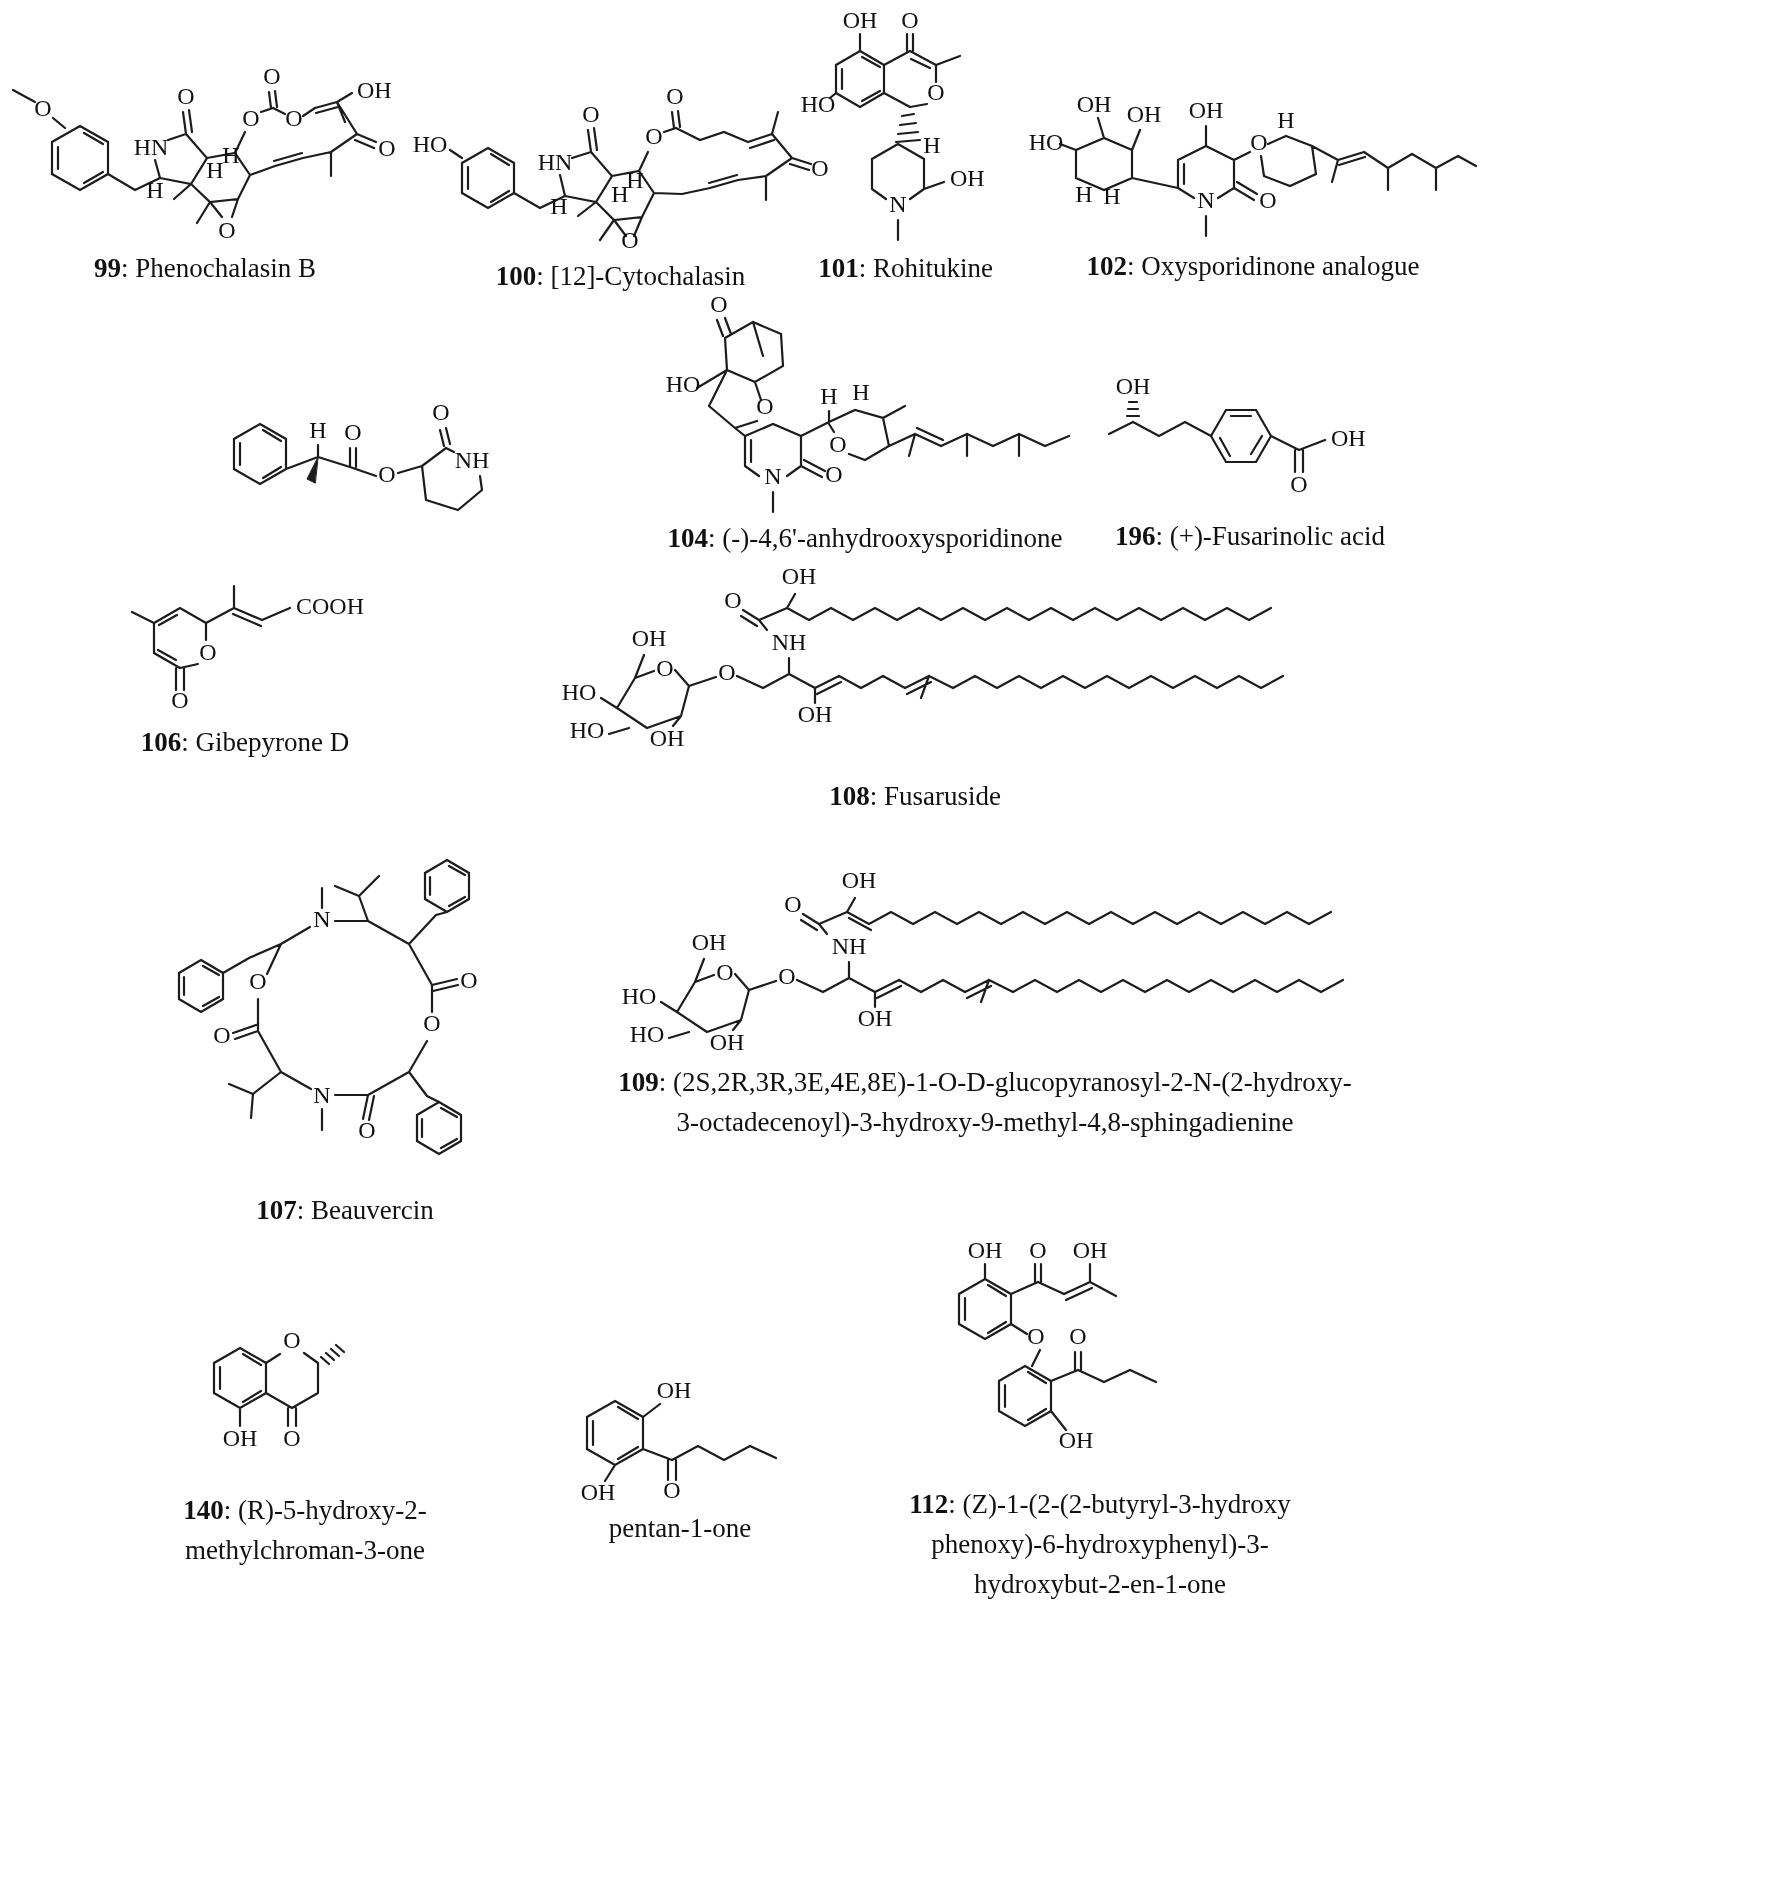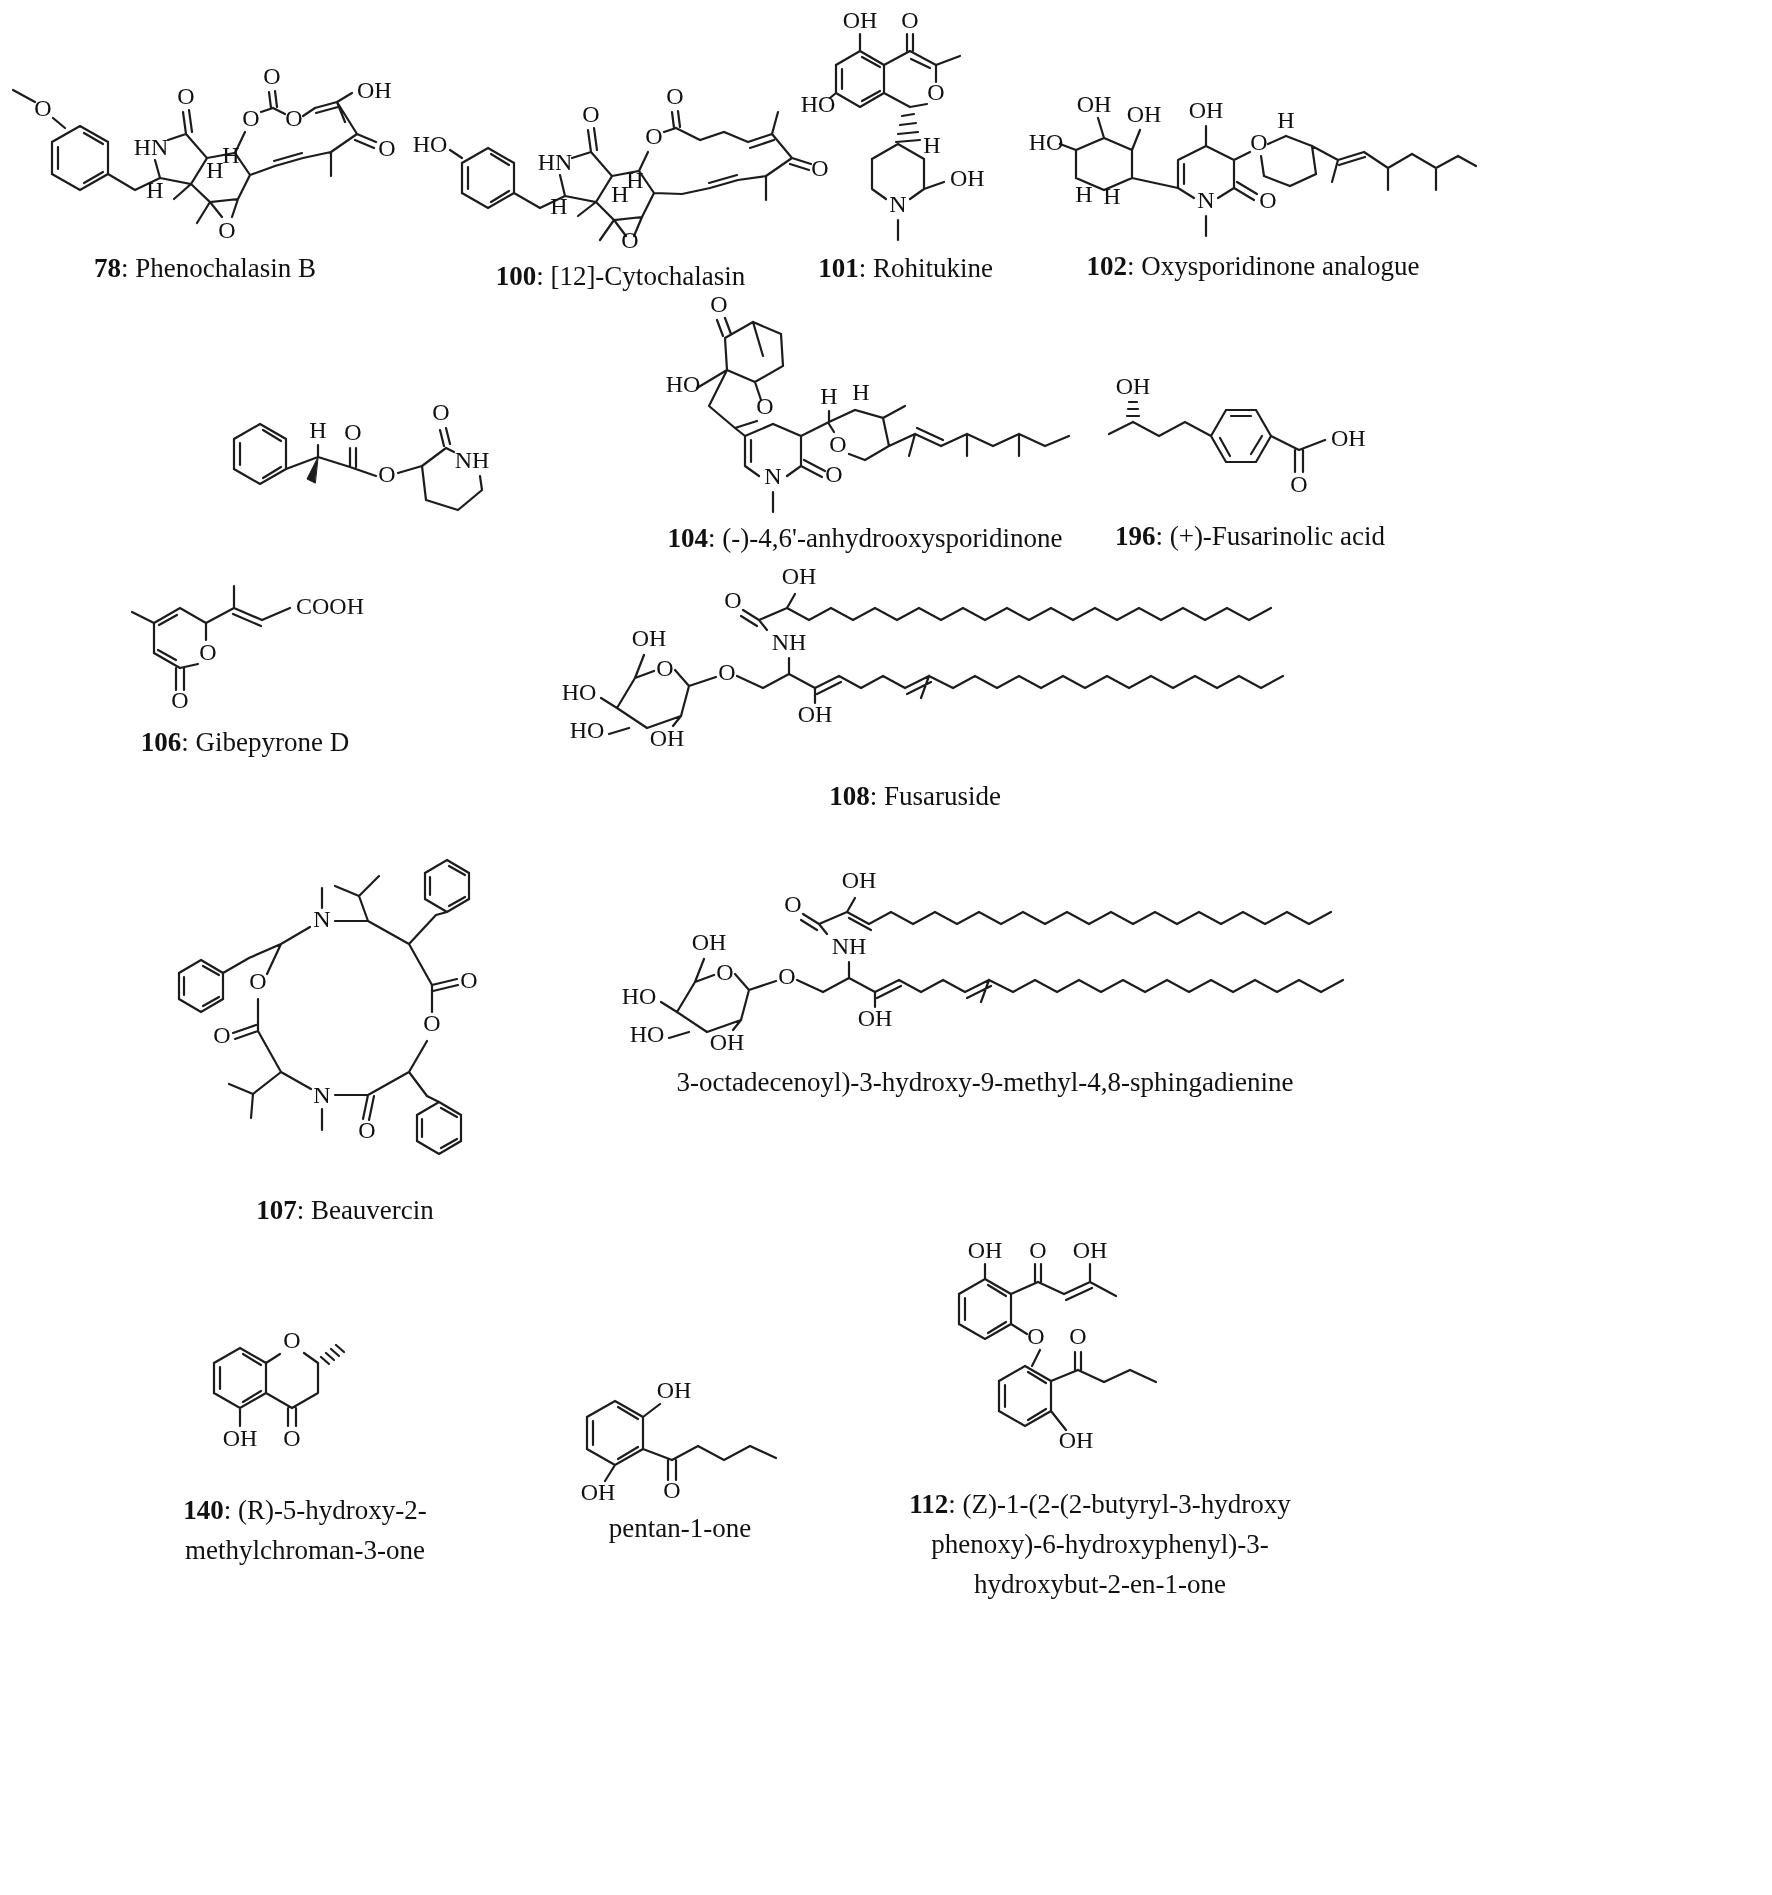--- a/index.html
+++ b/index.html
@@ -33,21 +33,21 @@
         <text x="267" y="76" text-anchor="middle">O</text>
         <text x="289" y="118" text-anchor="middle">O</text>
         <text x="352" y="90" text-anchor="start">OH</text>
         <text x="382" y="148" text-anchor="middle">O</text>
         <text x="222" y="230" text-anchor="middle">O</text>
         <text x="210" y="170" text-anchor="middle">H</text>
         <text x="226" y="155" text-anchor="middle">H</text>
         <text x="150" y="190" text-anchor="middle">H</text>
       </g>
     </svg>
-    <div class="caption"><b>78</b><span>: Phenochalasin B</span></div>
+    <div class="caption"><b>99</b><span>: Phenochalasin B</span></div>
   </div>
 
   <div class="compound" style="left:408px;top:38px;width:425px">
     <svg width="425" height="216" viewBox="0 0 425 216">
       <g>
         <path d="M42,112L54,120 M80,110L106,125L106,155L80,170L54,155L54,125Z M83,116L101,127 M101,153L83,164 M60,151L60,129 M106,155L132,170L157,158 M157,158L188,164L204,138L183,114 M183,114L164,120 M152,137L157,158 M183,114L180,92 M189,112L186,90 M188,164L206,182L234,179L246,155L231,133L204,138 M206,182L218,198 M234,179L226,198 M206,182L192,202 M188,164L170,178 M231,133L240,114 M256,94L268,90 M266,90L264,74 M272,89L270,73 M268,90L292,102L316,94L340,104 M340,104L364,96 M342,110L366,102 M364,96L370,74 M364,96L384,120 M384,120L403,126 M382,126L401,132 M384,120L358,138 M358,138L358,162 M358,138L330,142 M330,142L302,150 M329,137L301,145 M302,150L274,156 M274,156L246,155"></path>
       </g>
       <g>
         <text x="22" y="114" text-anchor="middle">HO</text>
         <text x="147" y="132" text-anchor="middle">HN</text>
@@ -217,20 +217,21 @@
         <text x="72" y="190" text-anchor="middle">HO</text>
         <text x="152" y="198" text-anchor="middle">OH</text>
         <text x="212" y="132" text-anchor="middle">O</text>
         <text x="274" y="102" text-anchor="middle">NH</text>
         <text x="218" y="60" text-anchor="middle">O</text>
         <text x="284" y="36" text-anchor="middle">OH</text>
         <text x="300" y="174" text-anchor="middle">OH</text>
       </g>
     </svg>
     <div class="caption">
+      <div class="cap-line"><b>109</b><span>: (2S,2R,3R,3E,4E,8E)-1-O-D-glucopyranosyl-2-N-(2-hydroxy-</span></div>
       <div class="cap-line">3-octadecenoyl)-3-hydroxy-9-methyl-4,8-sphingadienine</div>
     </div>
   </div>
 
   <div class="compound" style="left:140px;top:1298px;width:330px">
     <svg width="330" height="190" viewBox="0 0 330 190">
       <g>
         <path d="M100,50L126,65L126,95L100,110L74,95L74,65Z M103,56L121,67 M121,93L103,104 M80,91L80,69 M126,65L140,56 M164,55L178,65 M178,65L178,95 M178,95L152,110 M152,110L126,95 M181,59L189,66 M186,55L194,62 M191,51L199,58 M196,47L204,54 M148,110L148,128 M156,110L156,128 M100,110L100,128"></path>
       </g>
       <g>

